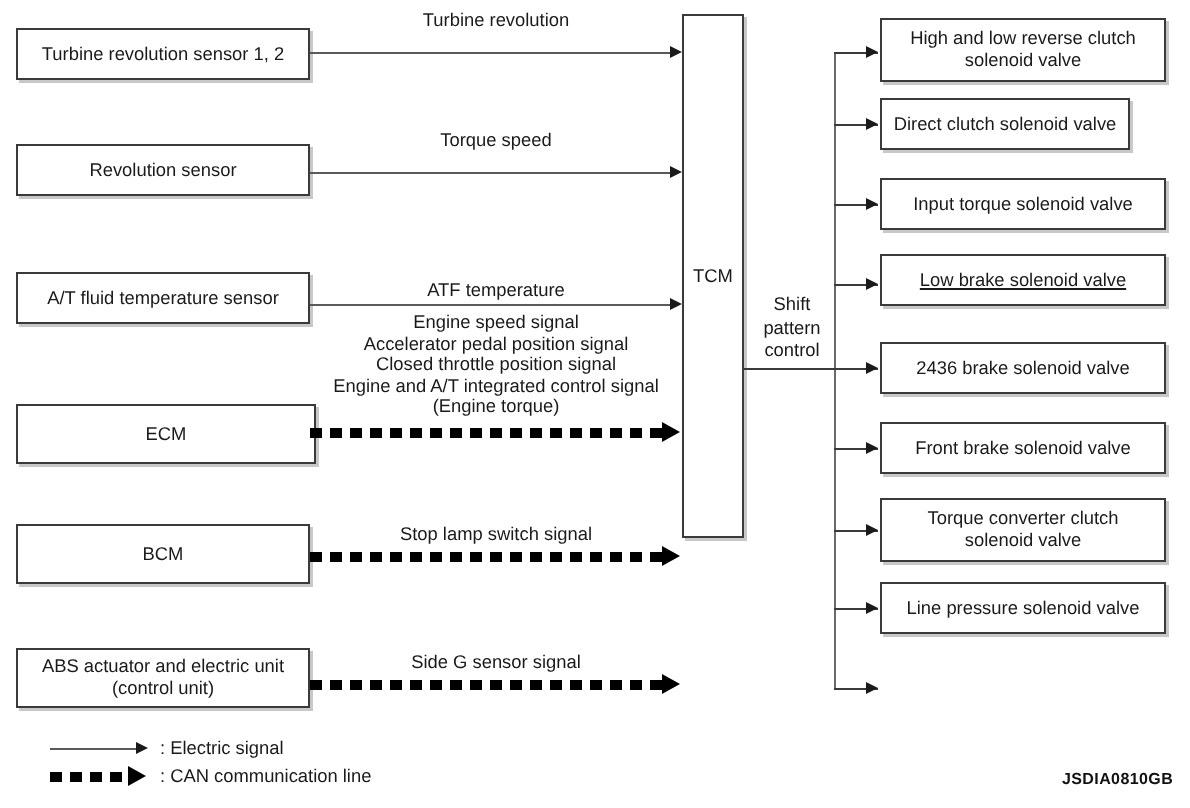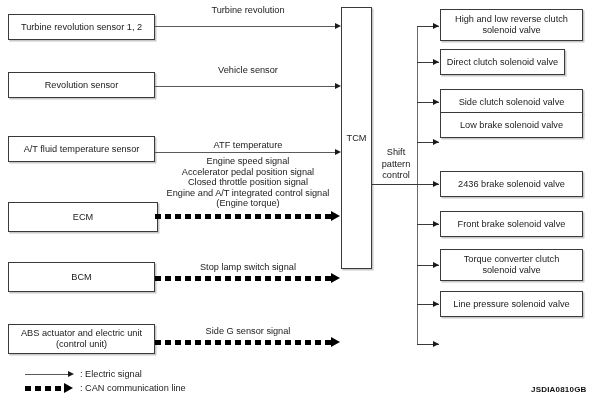--- a/index.html
+++ b/index.html
@@ -139,21 +139,21 @@
 
   <div class="box" style="left:8px; top:324px; width:147px; height:30px; flex-direction:column; justify-content:center;">
     <span>ABS actuator and electric unit</span>
     <span>(control unit)</span>
   </div>
 
   <div class="sig-label" style="left:155px; top:5px; width:186px;">Turbine revolution</div>
   <div class="eline" style="left:155px; top:26px; width:182px;"></div>
   <div class="arrow-s" style="left:335px; top:23px;"></div>
 
-  <div class="sig-label" style="left:155px; top:65px; width:186px;">Vehicle sensor</div>
+  <div class="sig-label" style="left:155px; top:65px; width:186px;">Torque speed</div>
   <div class="eline" style="left:155px; top:86px; width:182px;"></div>
   <div class="arrow-s" style="left:335px; top:83px;"></div>
 
   <div class="sig-label" style="left:155px; top:140px; width:186px;">ATF temperature</div>
   <div class="eline" style="left:155px; top:152px; width:182px;"></div>
   <div class="arrow-s" style="left:335px; top:149px;"></div>
 
   <div class="sig-block" style="left:152px; top:156px; width:192px;">
     <div>Engine speed signal</div>
     <div>Accelerator pedal position signal</div>
@@ -195,26 +195,26 @@
 
   <div class="hline" style="left:417px; top:62px; width:22px;"></div>
   <div class="arrow-s" style="left:433px; top:59px;"></div>
   <div class="box" style="left:440px; top:49px; width:125px; height:26px;">
     <span>Direct clutch solenoid valve</span>
   </div>
 
   <div class="hline" style="left:417px; top:102px; width:22px;"></div>
   <div class="arrow-s" style="left:433px; top:99px;"></div>
   <div class="box" style="left:440px; top:89px; width:143px; height:26px;">
-    <span>Side clutch solenoid valve</span>
+    <span>Input torque solenoid valve</span>
   </div>
 
   <div class="hline" style="left:417px; top:142px; width:22px;"></div>
   <div class="arrow-s" style="left:433px; top:139px;"></div>
-  <div class="box" style="left:440px; top:112px; width:143px; height:26px;">
+  <div class="box" style="left:440px; top:127px; width:143px; height:26px;text-decoration:underline;">
     <span>Low brake solenoid valve</span>
   </div>
 
   <div class="hline" style="left:417px; top:184px; width:22px;"></div>
   <div class="arrow-s" style="left:433px; top:181px;"></div>
   <div class="box" style="left:440px; top:171px; width:143px; height:26px;">
     <span>2436 brake solenoid valve</span>
   </div>
 
   <div class="hline" style="left:417px; top:224px; width:22px;"></div>

